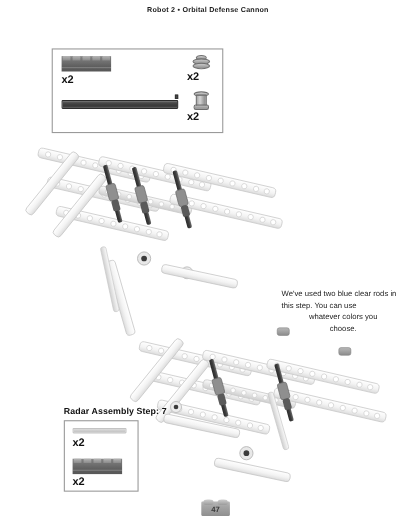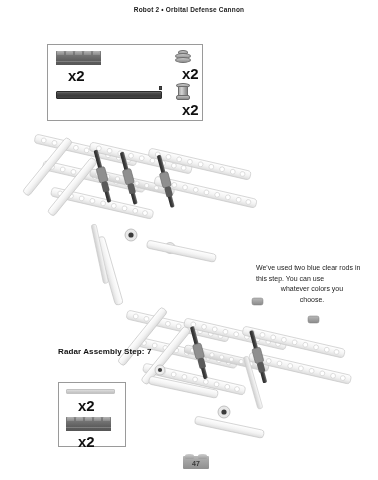--- a/index.html
+++ b/index.html
@@ -21,37 +21,37 @@
     color:#1b1b1b;
   }
 
   
   .step-label{
     position:absolute;
     font-size:8px;font-weight:bold;color:#111;
     letter-spacing:.1px;white-space:nowrap;
   }
   #step6-label{left:47px;top:31px;}
-  #step7-label{left:58px;top:347px;}
+  #step7-label{left:58px;top:369px;}
 
   
   .parts-box{
     position:absolute;
     background:#fff;
     border:1px solid #9a9a9a;
     box-sizing:border-box;
   }
   #step6-box{left:47px;top:44px;width:156px;height:77px;}
   #step7-box{left:58px;top:382px;width:68px;height:65px;}
 
   .part-cell{position:absolute;}
   .qty{
-    font-size:15px;font-weight:bold;color:#101010;
+    font-size:10px;font-weight:bold;color:#101010;
     font-family:"Liberation Sans", sans-serif;
-    letter-spacing:-.2px;line-height:1;margin-left:12px;
+    letter-spacing:-.2px;line-height:1;
   }
 
   
   .brick{
     position:relative;
     background:linear-gradient(180deg,#8d8d8d 0%,#7c7c7c 12%,#6e6e6e 40%,#5d5d5d 70%,#575757 100%);
     border:0;
   }
   .brick .studs{
     position:absolute;left:0;top:0;width:100%;height:34%;

